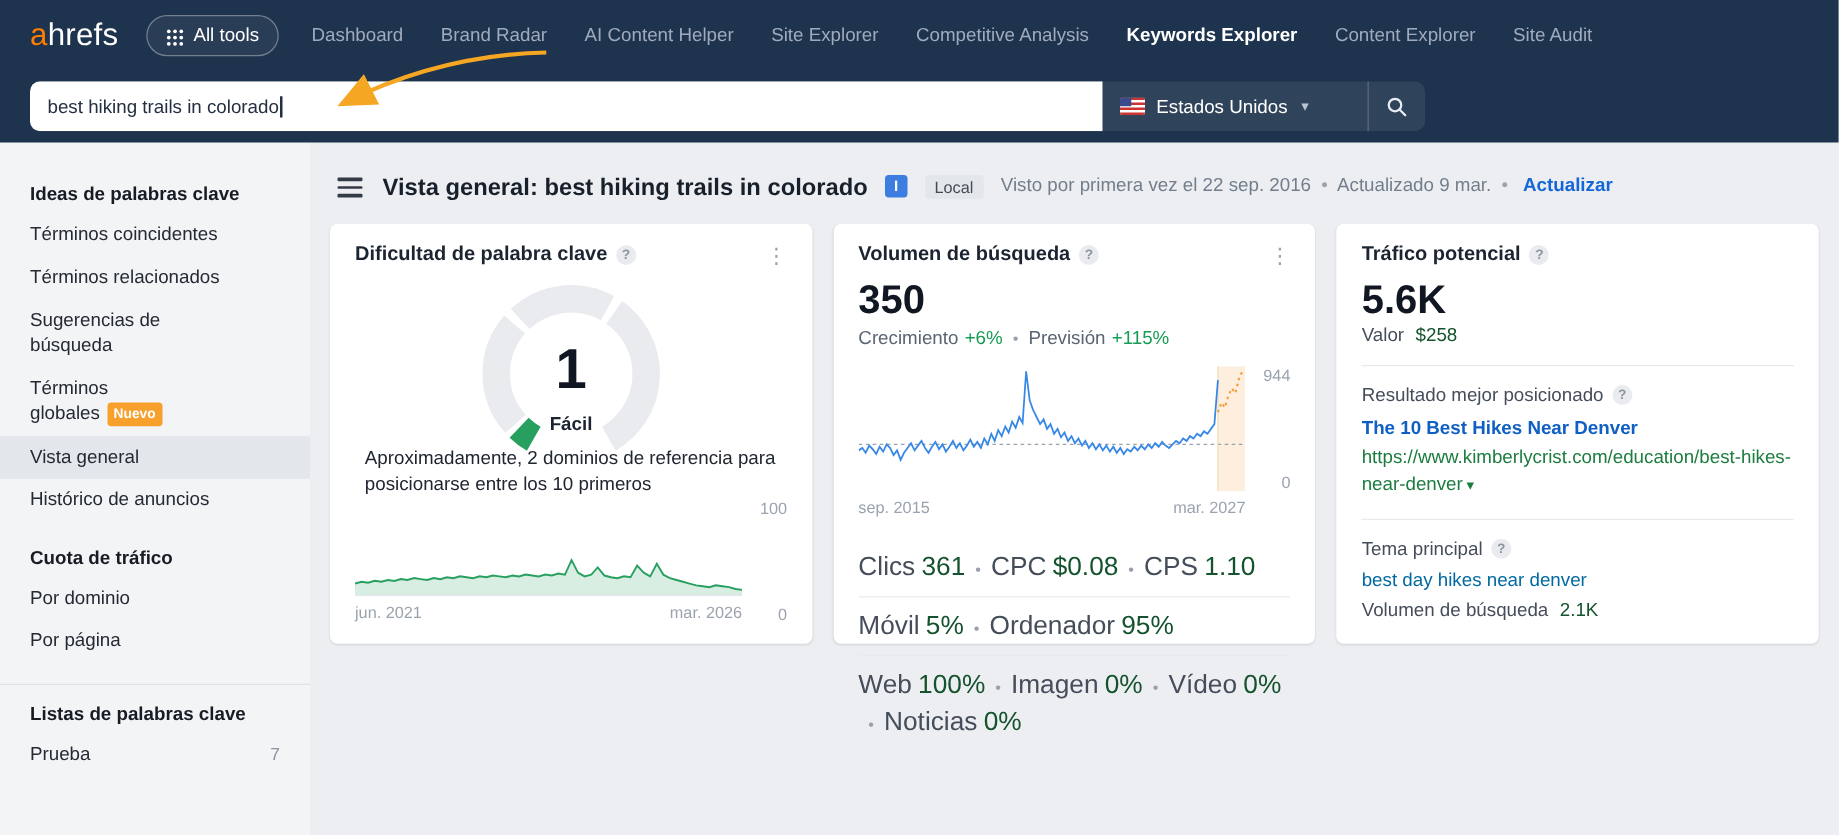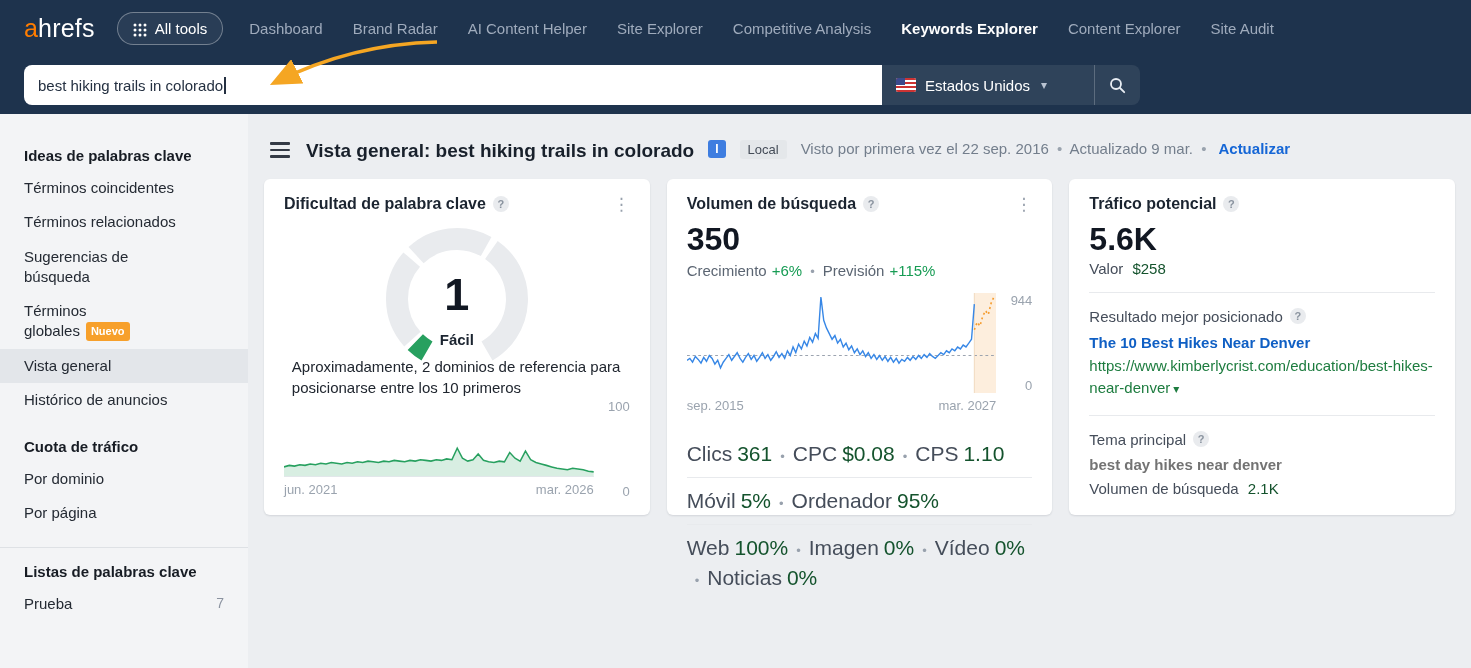--- a/index.html
+++ b/index.html
@@ -94,21 +94,21 @@
   .s-val{color:#14532d}
   .stats-wrap{margin-top:auto}
 
   
   .t-value-row{font-size:15px;margin-top:2px}
   .hr{border-top:1px solid #e8eaed;margin:15px 0}
   .sec-label{font-size:15px;color:#454d5a;display:flex;align-items:center;gap:7px}
   .result-title{font-size:15px;font-weight:700;color:#0f5fc4;margin-top:9px;cursor:pointer}
   .result-url{font-size:15px;color:#1d7c3f;line-height:1.5;word-break:break-all;margin-top:4px;cursor:pointer}
   .url-caret{color:#1d7c3f;font-size:12px;margin-left:3px;cursor:pointer}
-  .topic-link{font-size:15px;font-weight:700;color:#737373;margin-top:8px;cursor:pointer}
+  .topic-link{font-size:15px;font-weight:400;color:#0369a1;margin-top:8px;cursor:pointer}
   .topic-vol{font-size:15px;margin-top:7px}
 </style>
 </head>
 <body>
 
 <div class="app">
 
   <header class="topnav">
     <div class="logo"><span class="a">a</span><span>hrefs</span></div>
     <button class="all-tools">

